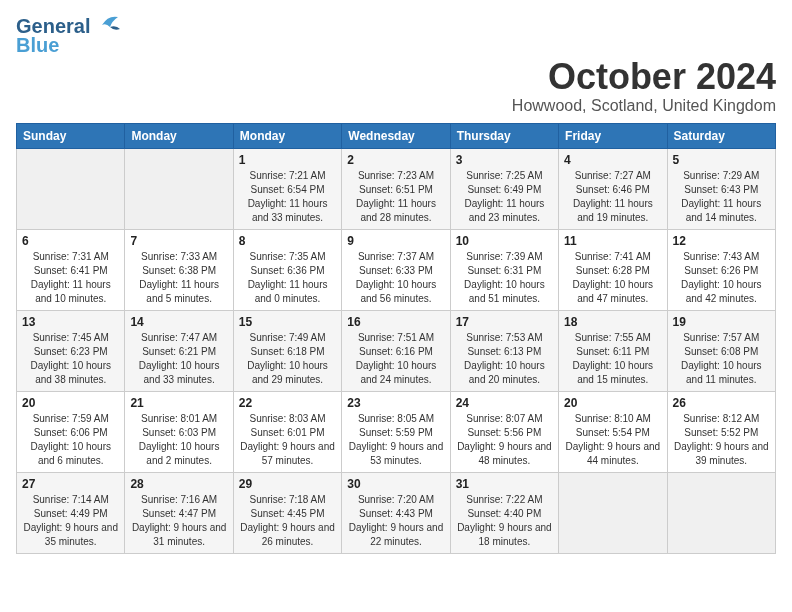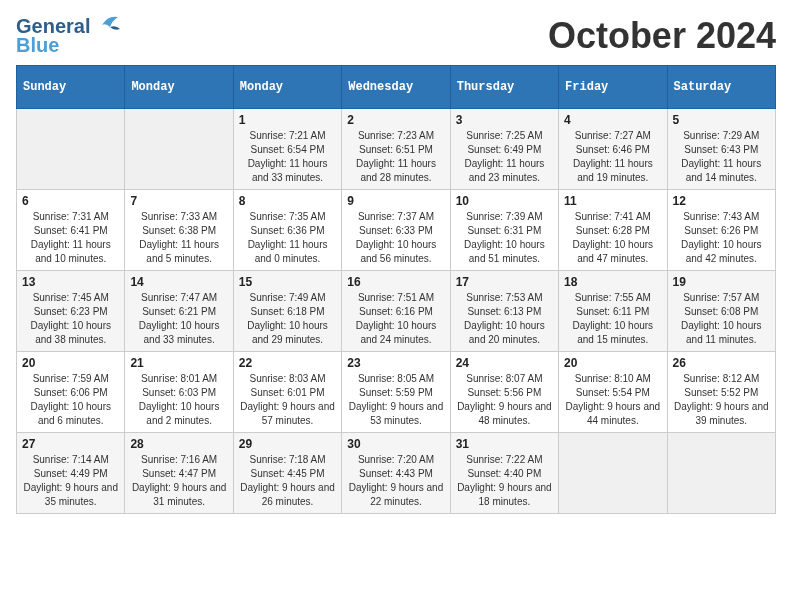--- a/index.html
+++ b/index.html
@@ -23,38 +23,38 @@
       align-items: flex-start;
     }
     .title-block {
       text-align: right;
     }
     .month-title {
       font-size: 36px;
       font-weight: bold;
       color: #333;
       line-height: 1.1;
+      margin-top: 41px;
     }
     .location {
       font-size: 16px;
       color: #555;
     }
     table {
       width: 100%;
       border-collapse: collapse;
       font-size: 10.5px;
     }
     thead th {
       background-color: #2e75b6;
       color: #fff;
       text-align: left;
-      padding: 14px 6px;
+      padding: 5px 6px;
       font-size: 12px;
       border: 1px solid #2060a0;
-      font-family: Liberation Mono, monospace;
     }
     tbody td {
       border: 1px solid #ccc;
       vertical-align: top;
       padding: 4px 5px;
       width: 108px;
       min-height: 80px;
       background: #fff;
     }
     tbody tr:nth-child(odd) td {
@@ -91,20 +91,21 @@
       </div>
       <svg width="30" height="22" viewBox="0 0 30 22" style="margin-left:2px;margin-top:-4px;">
         <path d="M10 12 Q16 2 26 4 Q20 8 18 14 Q14 10 10 12Z" fill="#4a9fd4"></path>
         <path d="M18 14 Q22 18 28 16 Q24 12 18 14Z" fill="#2c5f8a"></path>
       </svg>
     </div>
     <div style="font-size:20px;font-weight:bold;color:#4a9fd4;margin-top:-2px;text-align:right;">Blue</div>
   </div>
   <div class="title-block">
     <div class="month-title">October 2024</div>
+    <div class="location">Howwood, Scotland, United Kingdom</div>
   </div>
 </div>
 
 <table>
   <thead>
     <tr>
     <th>Sunday</th>
         <th>Monday</th>
         <th>Monday</th>
         <th>Wednesday</th>

